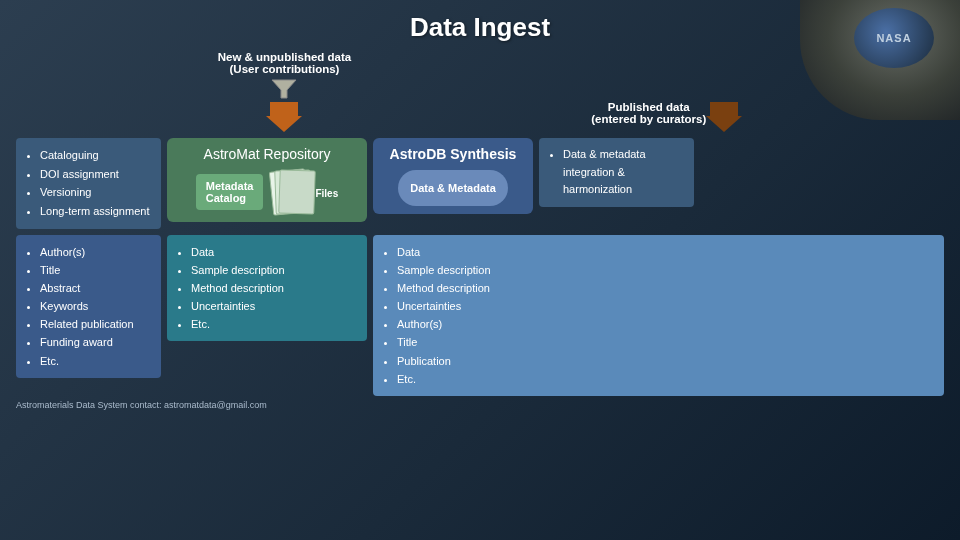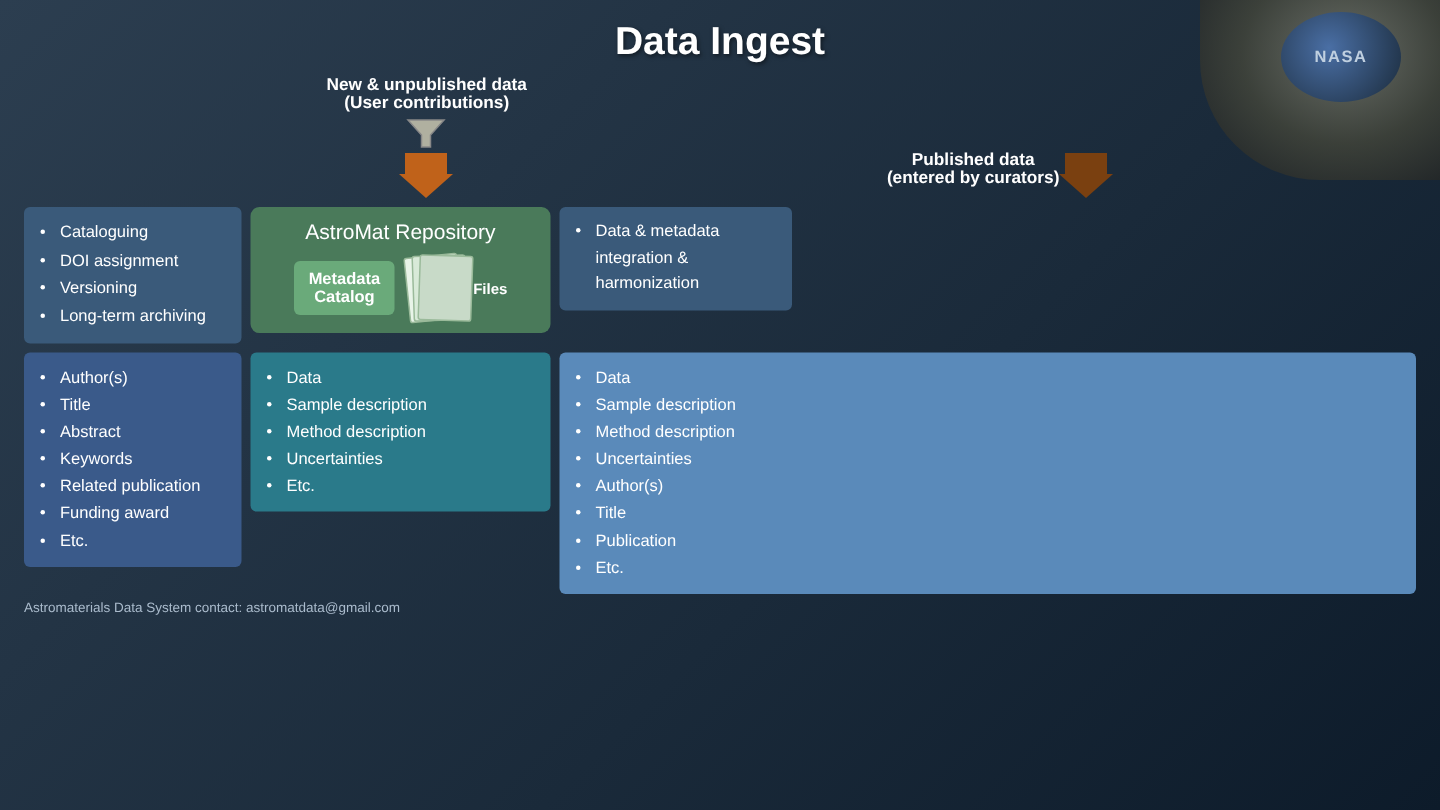--- a/index.html
+++ b/index.html
@@ -111,21 +111,20 @@
       justify-content: center;
     }
 
     .metadata-catalog-box {
       background: #6aaa7a;
       border-radius: 4px;
       padding: 6px 10px;
       color: #ffffff;
       font-size: 11px;
       font-weight: bold;
-      text-align: center;
     }
 
     
     .files-stack {
       position: relative;
       width: 44px;
       height: 44px;
     }
     .file-card {
       position: absolute;
@@ -332,21 +331,21 @@
     </div>
   </div>
 
   <div class="middle-section">
 
     <div class="left-bullets">
       <ul>
         <li>Cataloguing</li>
         <li>DOI assignment</li>
         <li>Versioning</li>
-        <li>Long-term archiving</li>
+        <li>Long-term assignment</li>
       </ul>
     </div>
 
     <div class="astromat-box">
       <div class="astromat-title">AstroMat Repository</div>
       <div class="astromat-inner">
         <div class="metadata-catalog-box">
           Metadata<br>Catalog
         </div>
 
@@ -354,20 +353,24 @@
           <div class="files-stack">
             <div class="file-card"></div>
             <div class="file-card"></div>
             <div class="file-card"></div>
           </div>
           <div class="file-label">Files</div>
         </div>
       </div>
     </div>
 
+    <div class="astrodb-box">
+      <div class="astrodb-title">AstroDB Synthesis</div>
+      <div class="data-metadata-oval">Data &amp; Metadata</div>
+    </div>
 
     <div class="right-bullets">
       <ul>
         <li>Data &amp; metadata<br>integration &amp;<br>harmonization</li>
       </ul>
     </div>
 
   </div>
 
   <div class="bottom-section">

